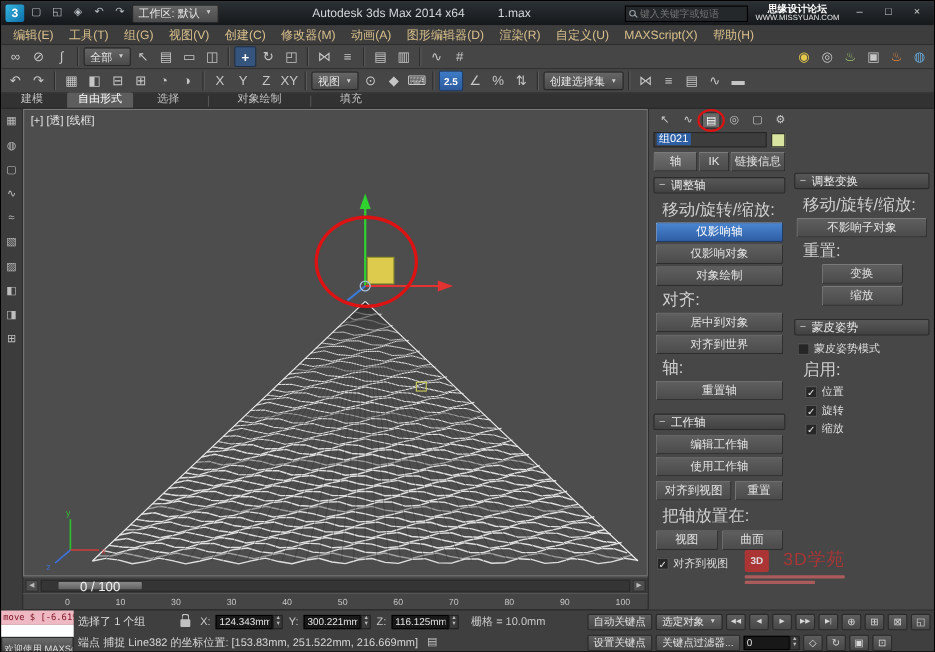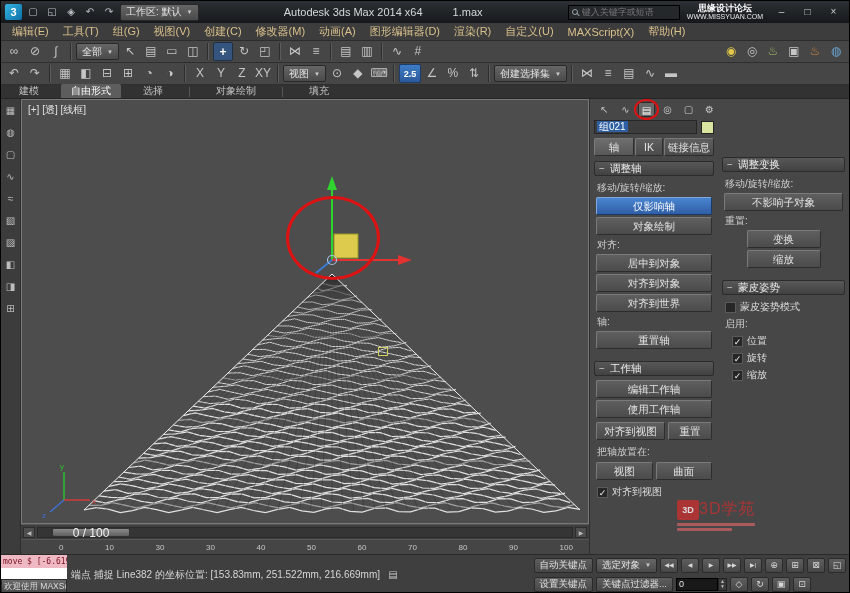--- a/index.html
+++ b/index.html
@@ -79,36 +79,36 @@
 .pbtn.sub{margin:0}
 .sub.w1{width:40px;flex:none}.sub.w2{width:28px;flex:none}.sub.w3{flex:1}
 .pbtn.on{background:linear-gradient(#6e6e6e,#585858)}
 .pbtn.blue{background:linear-gradient(#4a86d0,#2f5ea6);border-color:#7fa8dc #1c3a66 #1c3a66 #7fa8dc;color:#fff}
 .red-box{position:absolute;inset:-3px;border:2px solid #de1212;pointer-events:none;z-index:10}
 .rollout{margin-top:5px}
 .rollout.offset1{margin-top:38px}
 .rhead{height:15px;background:linear-gradient(#585858,#414141);border:1px solid #2b2b2b;border-radius:2px;font-size:10.5px;color:#ececec;display:flex;align-items:center;padding-left:15px;position:relative;white-space:nowrap}
 .rhead::before{content:"−";position:absolute;left:4px;font-size:10px;color:#ccc}
 .rbody{padding:2px 2px 5px}
-.slbl{font-size:10px;color:#cfcfcf;margin:3px 1px 1px;white-space:nowrap;overflow:hidden}
+.slbl{font-size:15px;color:#cfcfcf;margin:3px 6px 1px;white-space:nowrap;overflow:hidden}
 .btnrow{display:flex;gap:3px}
 .btnrow .pbtn{flex:1}
 .btnrow .pbtn.wide{flex:1.6}
 .pbtn.narrow{width:74px;margin:2px auto}
 .chkrow{display:flex;align-items:center;gap:4px;margin:3px 1px;font-size:10px;color:#dedede;white-space:nowrap}
 .chkrow.ind{margin-left:8px}
 .chk{width:11px;height:11px;background:#262626;border:1px solid #5a5a5a;color:#f0f0f0;font-size:9px;line-height:10px;text-align:center;flex:none}
 .chk.on::before{content:"✓"}
 
 
 .statusarea{height:40px;background:#3f3f3f;border-top:1px solid #2a2a2a;display:flex}
 .mini{width:66px;flex:none;display:flex;flex-direction:column}
 .mlpink{height:13px;background:#efb9c3;color:#7a1020;font-size:8px;line-height:13px;padding:0 2px;font-family:"DejaVu Sans Mono",monospace;white-space:nowrap;overflow:hidden}
 .mlwhite{height:11px;background:#fff}
-.welcome{flex:1;background:linear-gradient(#6a6a6a,#484848);border:1px solid #2c2c2c;color:#ddd;font-size:8.5px;text-align:right;padding:0 2px;white-space:nowrap;overflow:hidden;font-family:inherit}
+.welcome{flex:1;background:linear-gradient(#6a6a6a,#484848);border:1px solid #2c2c2c;color:#ddd;font-size:8.5px;text-align:right;padding:5px 2px;white-space:nowrap;overflow:hidden;font-family:inherit}
 .statmain{flex:1;display:flex;flex-direction:column;padding:1px 4px;min-width:0}
 .srow{display:flex;align-items:center;gap:5px;flex:1;min-width:0}
 .seltext{font-size:10px;color:#dcdcdc;white-space:nowrap;width:88px;overflow:hidden;flex:none}
 .lock{width:9px;height:7px;background:#c2c2c2;border-radius:1px;position:relative;margin:3px 4px 0 0;flex:none}
 .lock::before{content:"";position:absolute;top:-5px;left:1px;width:5px;height:5px;border:1px solid #c2c2c2;border-bottom:none;border-radius:3px 3px 0 0}
 .axlbl{font-size:10px;color:#c6c6c6;flex:none}
 .axfield{display:flex;align-items:center;flex:none}
 .axfield input{width:52px;height:13px;background:#181818;border:1px solid #000;color:#e4e4e4;font-size:9px;padding:0 2px;font-family:inherit}
 .spn{display:flex;flex-direction:column;justify-content:center;height:13px;width:9px;background:#3a3a3a;border:1px solid #222;color:#bbb;font-size:5px;line-height:5px;text-align:center;flex:none}
 .spn::before{content:"▲"}
@@ -119,21 +119,21 @@
 .strow{display:flex;align-items:center;gap:3px;flex:1}
 .skbtn{height:15px;background:linear-gradient(#5e5e5e,#474747);border:1px solid #2b2b2b;border-radius:2px;color:#e0e0e0;font-size:9.5px;padding:0 5px;white-space:nowrap;font-family:inherit;flex:none}
 .combo.smc{height:15px;font-size:9.5px}
 .tbtn{width:18px;height:15px;background:linear-gradient(#5e5e5e,#474747);border:1px solid #2b2b2b;border-radius:2px;color:#d8d8d8;font-size:6px;line-height:13px;text-align:center;flex:none;white-space:nowrap;overflow:hidden}
 .tbtn.nv{font-size:9px}
 .timef{display:flex;align-items:center;flex:none}
 .timef input{width:42px;height:13px;background:#181818;border:1px solid #000;color:#e4e4e4;font-size:9px;padding:0 2px;font-family:inherit}
 
 
 .redwm{position:absolute;left:676px;top:498px;z-index:40;opacity:.8}
-.rwrow{display:flex;align-items:center;gap:0}
+.rwrow{display:flex;align-items:center;gap:13px}
 .rwlogo{width:22px;height:20px;background:#c43030;color:#fff;font-size:9px;font-weight:bold;text-align:center;line-height:20px;border-radius:2px}
 .rwtext{color:#c43030;font-size:16px;font-weight:normal;letter-spacing:1px;white-space:nowrap}
 .rwbar{height:3px;background:#c56060;margin-top:3px;border-radius:1px}
 .rwbar.s2{width:70%;margin-top:2px}
 </style>
 </head>
 <body>
 
 <div class="app">
 
@@ -440,24 +440,24 @@
             <button class="pbtn sub w2">IK</button>
             <button class="pbtn sub w3">链接信息</button>
           </div>
           <div class="rollout">
             <div class="rhead">
                 <span>调整轴</span>
               </div>
             <div class="rbody">
               <div class="slbl">移动/旋转/缩放:</div>
               <button class="pbtn blue"><span>仅影响轴</span><i class="red-box"></i></button>
+              <button class="pbtn">仅影响对象</button>
               <button class="pbtn">对象绘制</button>
               <div class="slbl">对齐:</div>
               <button class="pbtn">居中到对象</button>
-              <button class="pbtn">对齐到对象</button>
               <button class="pbtn">对齐到世界</button>
               <div class="slbl">轴:</div>
               <button class="pbtn">重置轴</button>
             </div>
           </div>
           <div class="rollout">
             <div class="rhead">
                 <span>工作轴</span>
               </div>
             <div class="rbody">
@@ -522,20 +522,40 @@
   </div>
 
   <div class="statusarea">
     <div class="mini">
       <div class="mlpink">move $ [-6.619</div>
       <div class="mlwhite"></div>
       <button class="welcome">欢迎使用 MAXSc</button>
     </div>
     <div class="statmain">
       <div class="srow">
+        <span class="seltext">选择了 1 个组</span>
+        <span class="lock"></span>
+        <span class="axlbl">X:</span>
+        <span class="axfield">
+            <input value="124.343mm" style="">
+            <span class="spn"></span>
+          </span>
+        <span class="axlbl">Y:</span>
+        <span class="axfield">
+            <input value="300.221mm" style="">
+            <span class="spn"></span>
+          </span>
+        <span class="axlbl">Z:</span>
+        <span class="axfield">
+            <input value="116.125mm" style="">
+            <span class="spn"></span>
+          </span>
+        <span class="gridtext">栅格 = 10.0mm</span>
+      </div>
+      <div class="srow">
         <span class="prompttext">端点 捕捉 Line382 的坐标位置: [153.83mm, 251.522mm, 216.669mm]</span>
         <span class="ti sm">▤</span>
       </div>
     </div>
     <div class="statright">
       <div class="strow">
         <button class="skbtn">自动关键点</button>
         <div class="combo smc">
             <span>选定对象</span>
           </div>

